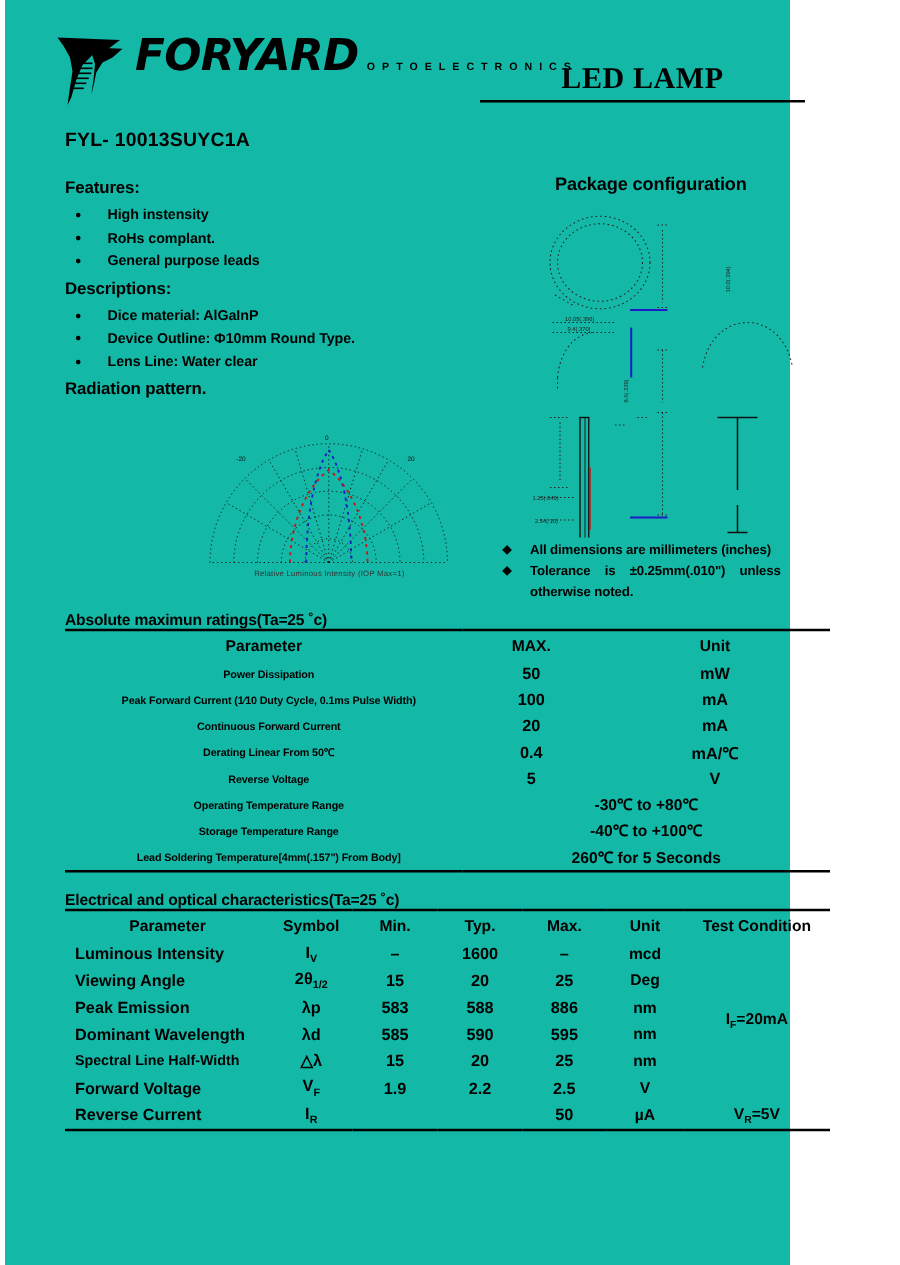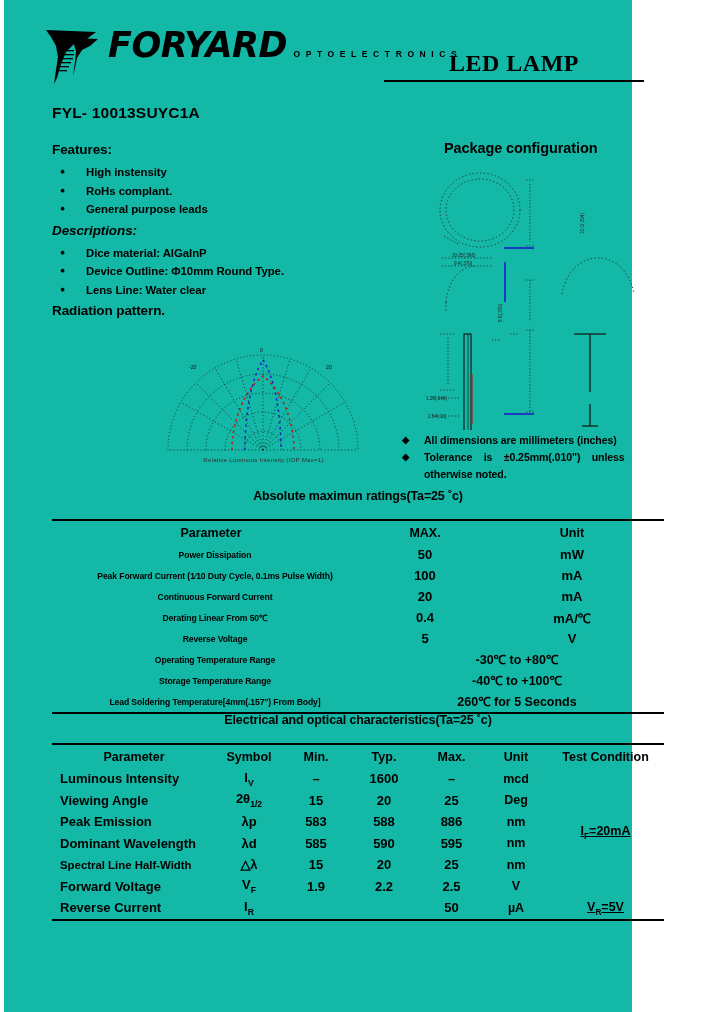--- a/index.html
+++ b/index.html
@@ -98,21 +98,21 @@
     left: 48px;
     top: 142px;
     width: 330px;
   }
   .sec-head {
     font-size: 13.5px;
     font-weight: bold;
     margin: 0 0 6px 0;
     letter-spacing: -0.1px;
   }
-  .sec-head.second { margin-top: 4px; font-style: italic; }
+  .sec-head.second { margin-top: 4px; }
   .bullet-list {
     list-style: none;
     margin: 0 0 4px 0;
     padding: 0;
   }
   .bullet-list li {
     position: relative;
     font-size: 11.4px;
     font-weight: bold;
     line-height: 18.5px;
@@ -189,22 +189,21 @@
     color: #333;
     letter-spacing: 0.2px;
   }
 
   
   .table-block { position: absolute; }
   .table-title {
     font-size: 12.5px;
     font-weight: bold;
     letter-spacing: -0.15px;
-    padding-bottom: 16px;
-    text-align: center;
+    padding-bottom: 0;
   }
   table.dt {
     border-collapse: collapse;
     table-layout: fixed;
     width: 100%;
     border-top: 2.2px solid #000;
     border-bottom: 2.2px solid #000;
   }
   table.dt td, table.dt th {
     border: 0;
@@ -260,21 +259,21 @@
     font-weight: bold;
     text-align: center;
   }
   #eo-table td.pname {
     text-align: left;
     padding-left: 8px;
     font-size: 13px;
   }
   #eo-table td.pname.small { font-size: 11.4px; }
   #eo-table td.unitc { font-size: 12.5px; }
-  #eo-table td.tc { font-size: 12.5px; text-decoration: underline; }
+  #eo-table td.tc { font-size: 12.5px; }
   sub { font-size: 0.66em; }
   .sym { font-size: 12.5px; }
 </style>
 </head>
 <body>
 
 <div class="page">
 
   <div class="header">
     <div class="logo-block">

